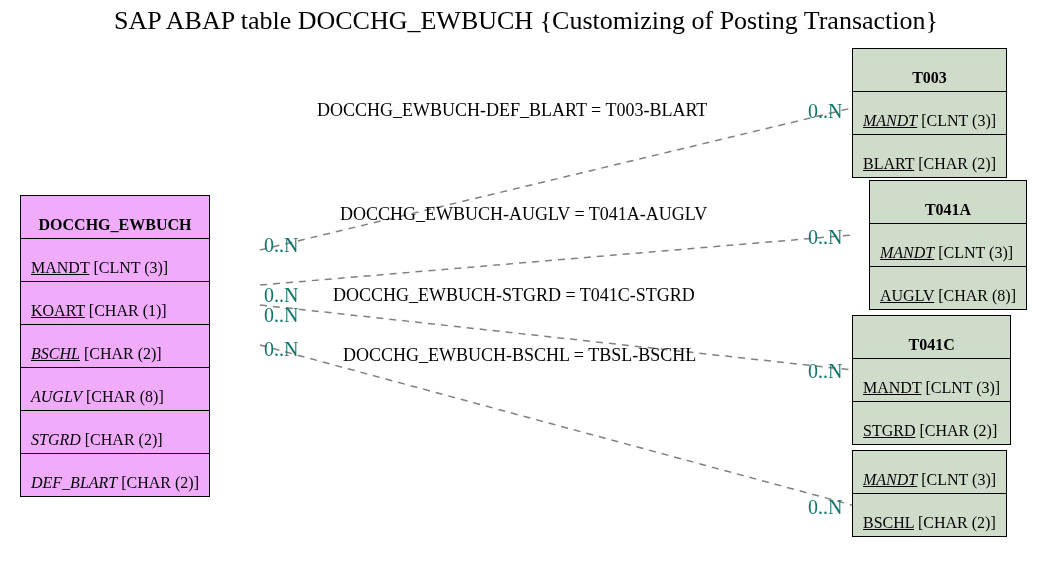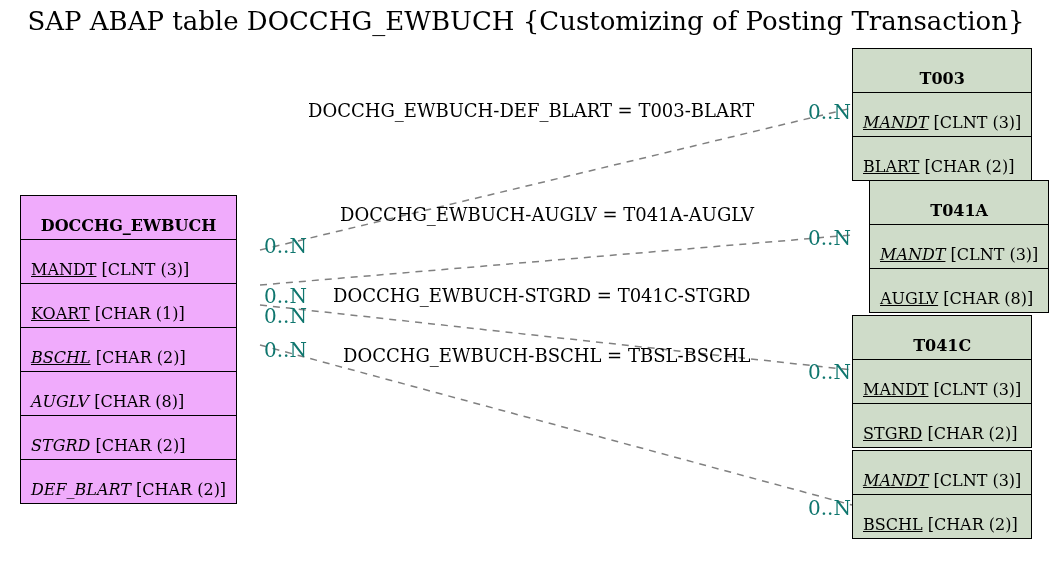--- a/index.html
+++ b/index.html
@@ -8,20 +8,21 @@
     width: 1052px;
     height: 581px;
     font-family: "DejaVu Serif", "Times New Roman", Times, serif;
     background: #ffffff;
     overflow: hidden;
   }
   .canvas {
     position: relative;
     width: 1052px;
     height: 581px;
+    font-family: Liberation Serif, serif;
   }
   .title {
     position: absolute;
     top: 6px;
     left: 0;
     width: 1052px;
     text-align: center;
     font-size: 26px;
     color: #000;
   }
@@ -155,21 +156,21 @@
     <tbody>
     <tr>
           <td><span class="key ital">MANDT</span> <span>[CLNT (3)]</span></td>
         </tr>
     <tr>
           <td><span class="key">BSCHL</span> <span>[CHAR (2)]</span></td>
         </tr>
   </tbody>
     </table>
 
-  <div class="rel-label" style="left:308px; top:100px;">DOCCHG_EWBUCH-DEF_BLART = T003-BLART</div>
+  <div class="rel-label" style="left:317px; top:100px;">DOCCHG_EWBUCH-DEF_BLART = T003-BLART</div>
   <div class="rel-label" style="left:340px; top:204px;">DOCCHG_EWBUCH-AUGLV = T041A-AUGLV</div>
   <div class="rel-label" style="left:333px; top:285px;">DOCCHG_EWBUCH-STGRD = T041C-STGRD</div>
   <div class="rel-label" style="left:343px; top:345px;">DOCCHG_EWBUCH-BSCHL = TBSL-BSCHL</div>
 
   <div class="card" style="left:264px; top:234px;">0..N</div>
   <div class="card" style="left:264px; top:284px;">0..N</div>
   <div class="card" style="left:264px; top:304px;">0..N</div>
   <div class="card" style="left:264px; top:338px;">0..N</div>
 
   <div class="card" style="left:808px; top:100px;">0..N</div>

